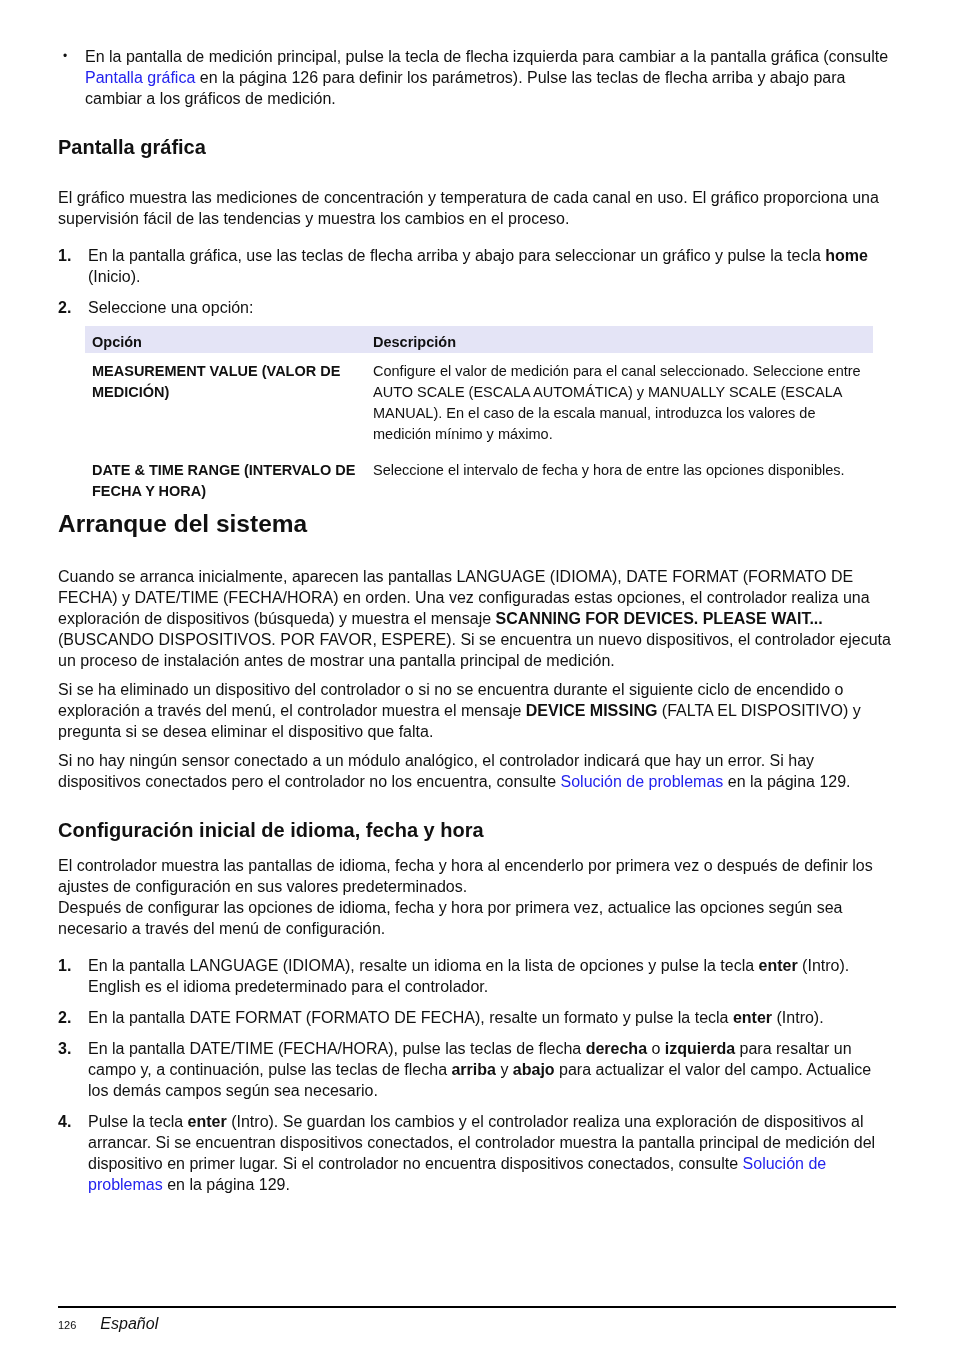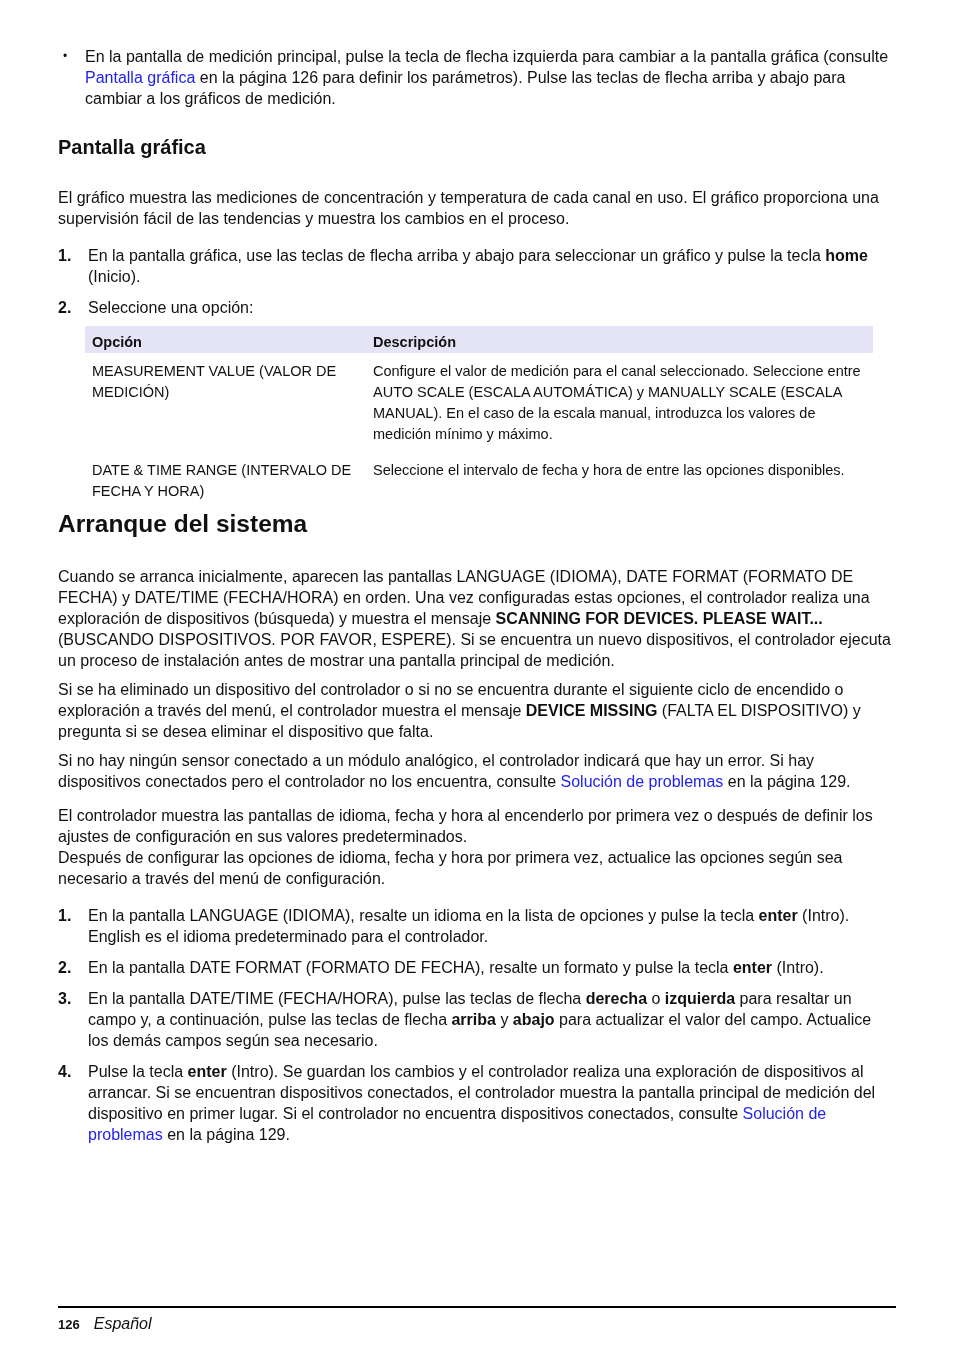--- a/index.html
+++ b/index.html
@@ -37,27 +37,27 @@
     width:788px; margin:8px 0 0 27px;
     font-size:14.5px; line-height:21px;
   }
   .opt-table col.c1 { width:281px; }
   .opt-table th {
     background:#e4e4f6; text-align:left; font-weight:700;
     padding:6px 8px 0 7px; font-size:14.5px;
   }
   .opt-table td { vertical-align:top; padding:8px 8px 3px 7px; }
   .opt-table tbody tr + tr td { padding-top:12px; }
-  .opt-table td.opt { font-weight:400;margin-top:32px; }
+  .opt-table td.opt { font-weight:700;margin-top:32px; }
 
   .footer { position:absolute; left:58px; right:58px; top:1306px; }
   .footer-rule { border-top:2px solid #000000; }
   .footer-text { margin-top:5px; display:flex; align-items:baseline; }
-  .footer-pageno { font-weight:700; font-size:13px; }
-  .footer-lang { font-style:italic; font-size:16px; margin-left:14px; }
+  .footer-pageno { font-weight:400; font-size:11px; }
+  .footer-lang { font-style:italic; font-size:16px; margin-left:24px; }
 </style>
 </head>
 <body>
 
 <div class="page">
 
   <div class="bullet-item">
     <span class="bullet-marker">•</span>
     <div class="bullet-text"><span>En la pantalla de medición principal, pulse la tecla de flecha izquierda para cambiar a la pantalla gráfica (consulte </span><a href="#" class="link">Pantalla gráfica</a><span> en la página 126 para definir los parámetros). Pulse las teclas de flecha arriba y abajo para cambiar a los gráficos de medición.</span></div>
   </div>
@@ -99,20 +99,21 @@
       </tr>
     </tbody>
   </table>
 
   <h1 class="chapter-heading">Arranque del sistema</h1>
 
   <p class="para"><span>Cuando se arranca inicialmente, aparecen las pantallas LANGUAGE (IDIOMA), DATE FORMAT (FORMATO DE FECHA) y DATE/TIME (FECHA/HORA) en orden. Una vez configuradas estas opciones, el controlador realiza una exploración de dispositivos (búsqueda) y muestra el mensaje </span><strong>SCANNING FOR DEVICES. PLEASE WAIT...</strong><span> (BUSCANDO DISPOSITIVOS. POR FAVOR, ESPERE). Si se encuentra un nuevo dispositivos, el controlador ejecuta un proceso de instalación antes de mostrar una pantalla principal de medición.</span></p>
   <p class="para"><span>Si se ha eliminado un dispositivo del controlador o si no se encuentra durante el siguiente ciclo de encendido o exploración a través del menú, el controlador muestra el mensaje </span><strong>DEVICE MISSING</strong><span> (FALTA EL DISPOSITIVO) y pregunta si se desea eliminar el dispositivo que falta.</span></p>
   <p class="para"><span>Si no hay ningún sensor conectado a un módulo analógico, el controlador indicará que hay un error. Si hay dispositivos conectados pero el controlador no los encuentra, consulte </span><a href="#" class="link">Solución de problemas</a><span> en la página 129.</span></p>
 
+  <h2 class="section-heading">Configuración inicial de idioma, fecha y hora</h2>
 
   <div class="para-group">
     <p class="para-tight"><span>El controlador muestra las pantallas de idioma, fecha y hora al encenderlo por primera vez o después de definir los ajustes de configuración en sus valores predeterminados.</span></p>
     <p class="para-tight"><span>Después de configurar las opciones de idioma, fecha y hora por primera vez, actualice las opciones según sea necesario a través del menú de configuración.</span></p>
   </div>
 
   <div class="steps">
     <div class="step">
       <span class="step-num">1.</span>
       <div class="step-body"><span>En la pantalla LANGUAGE (IDIOMA), resalte un idioma en la lista de opciones y pulse la tecla </span><strong>enter</strong><span> (Intro). English es el idioma predeterminado para el controlador.</span></div>

